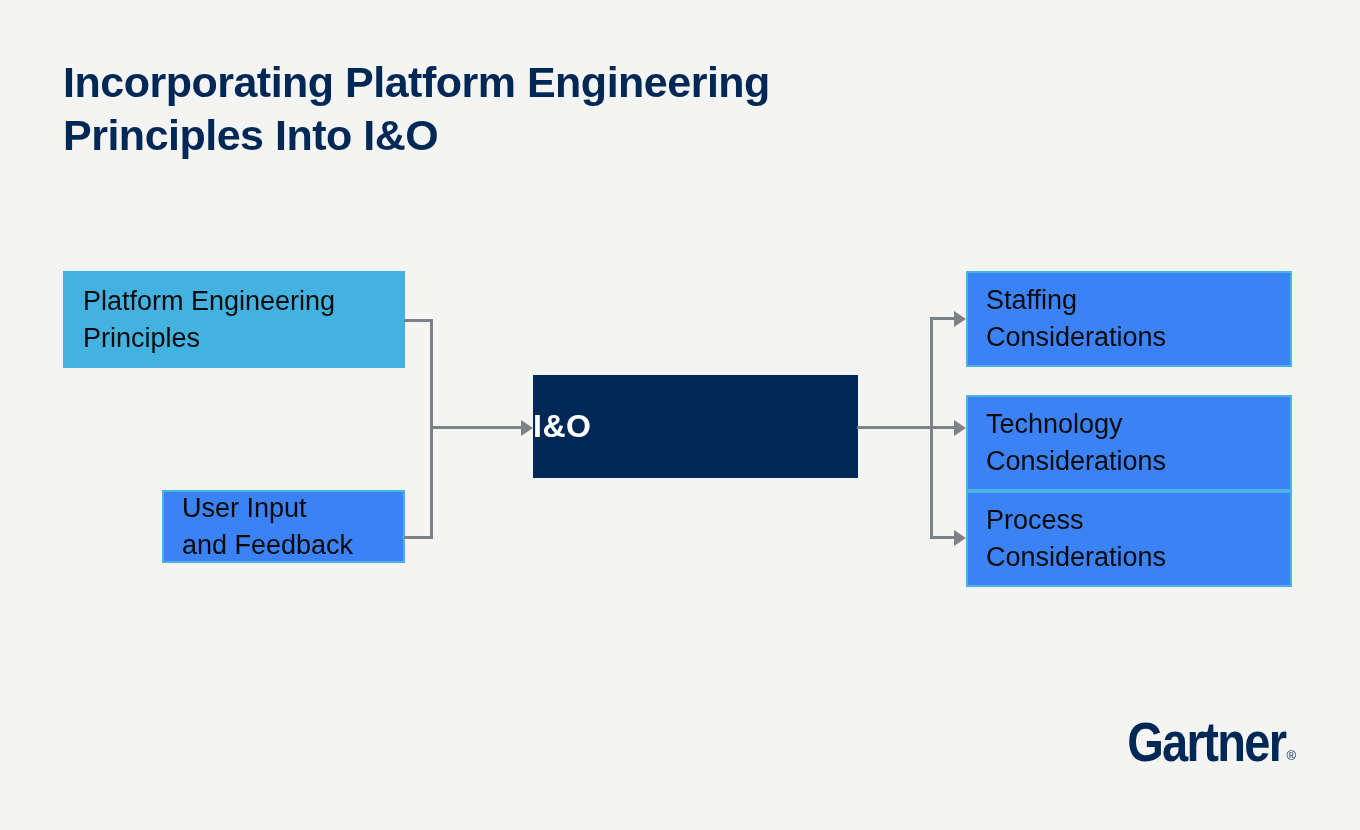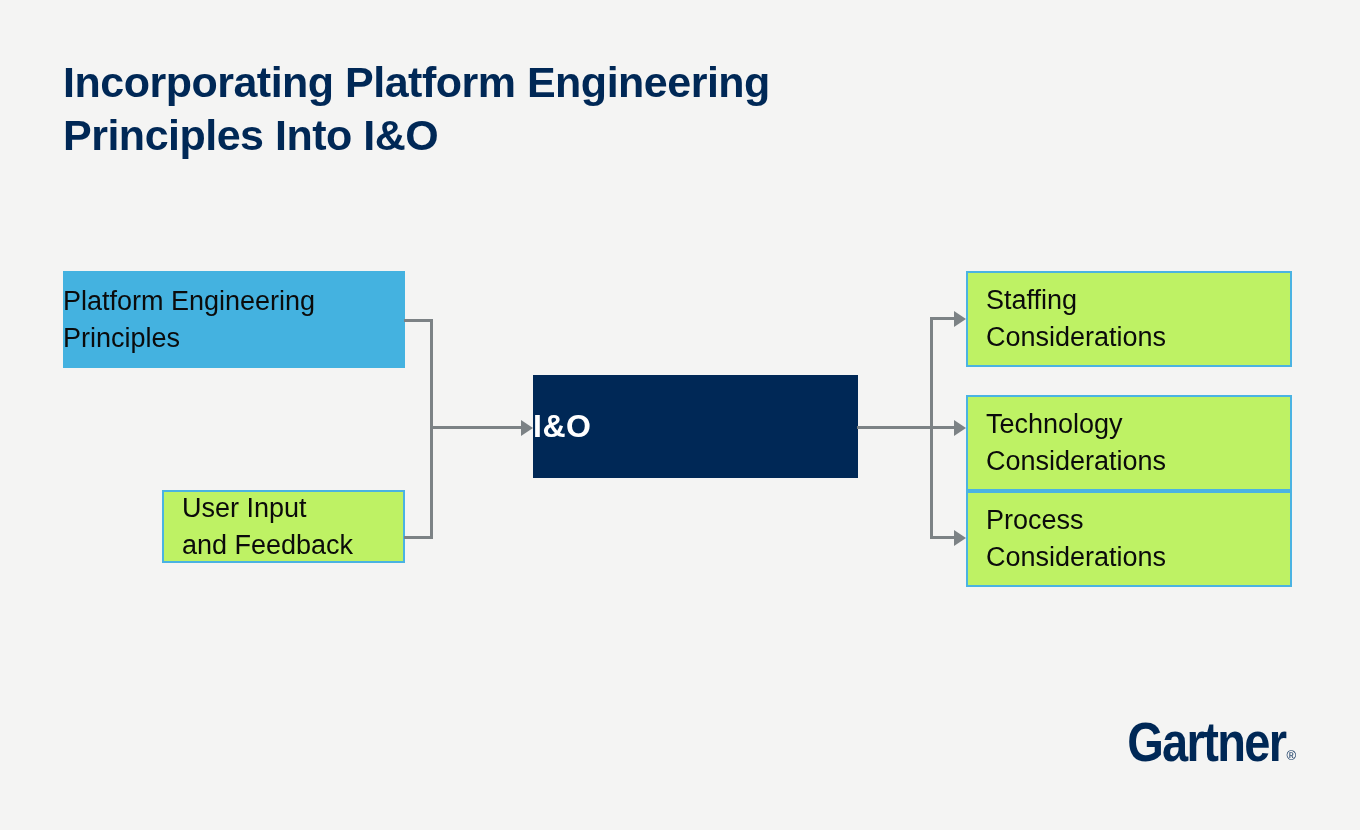--- a/index.html
+++ b/index.html
@@ -19,23 +19,24 @@
   }
   .node{
     position:absolute;
     display:flex;flex-direction:column;justify-content:center;
     font-size:27px;line-height:37px;color:#0b0b0b;
     white-space:pre-line;
     box-sizing:border-box;
   }
   .node.filled-blue{
     background:#44b2e0;
+    padding-left:20px;
   }
   .node.outlined{
-    background:#bef264;
+    background:#3b82f6;
     border:2px solid #4ab3e2;
     padding-left:18px;
   }
   .node.center-node{
     background:#002856;
     color:#ffffff;
     font-weight:700;font-size:32px;
     letter-spacing:0.5px;
   }
   .pe-box{left:63px;top:271px;width:342px;height:97px;}

